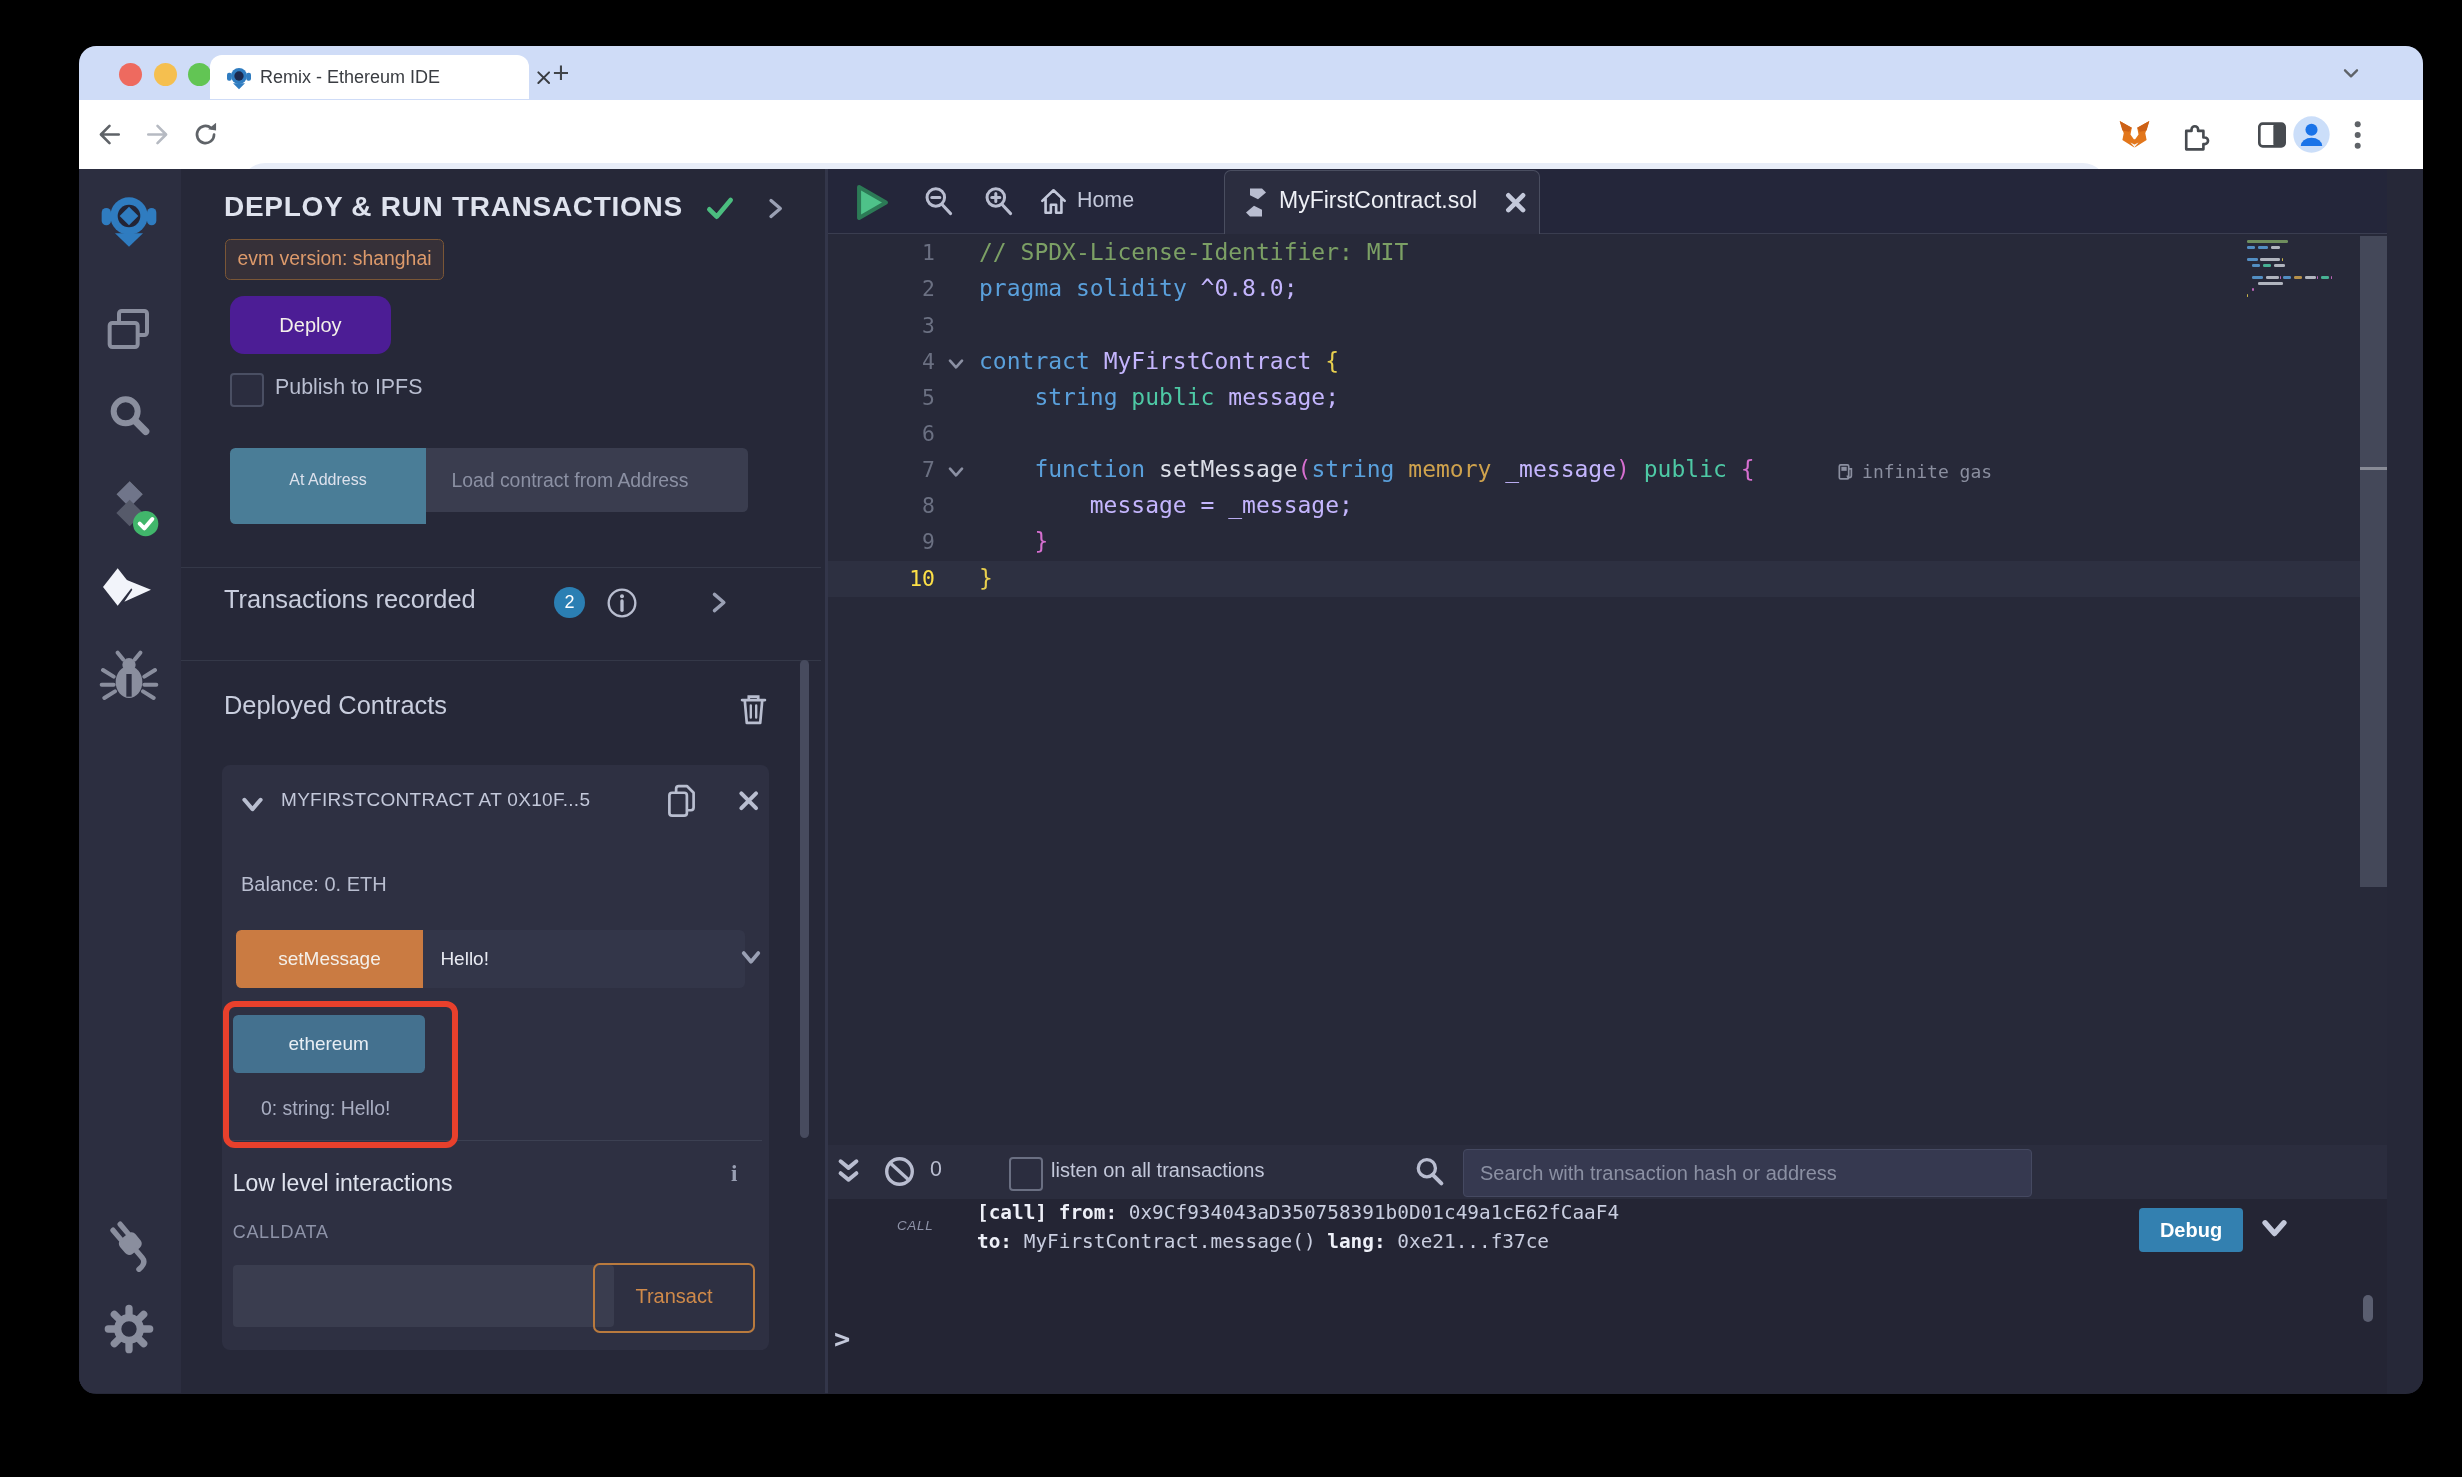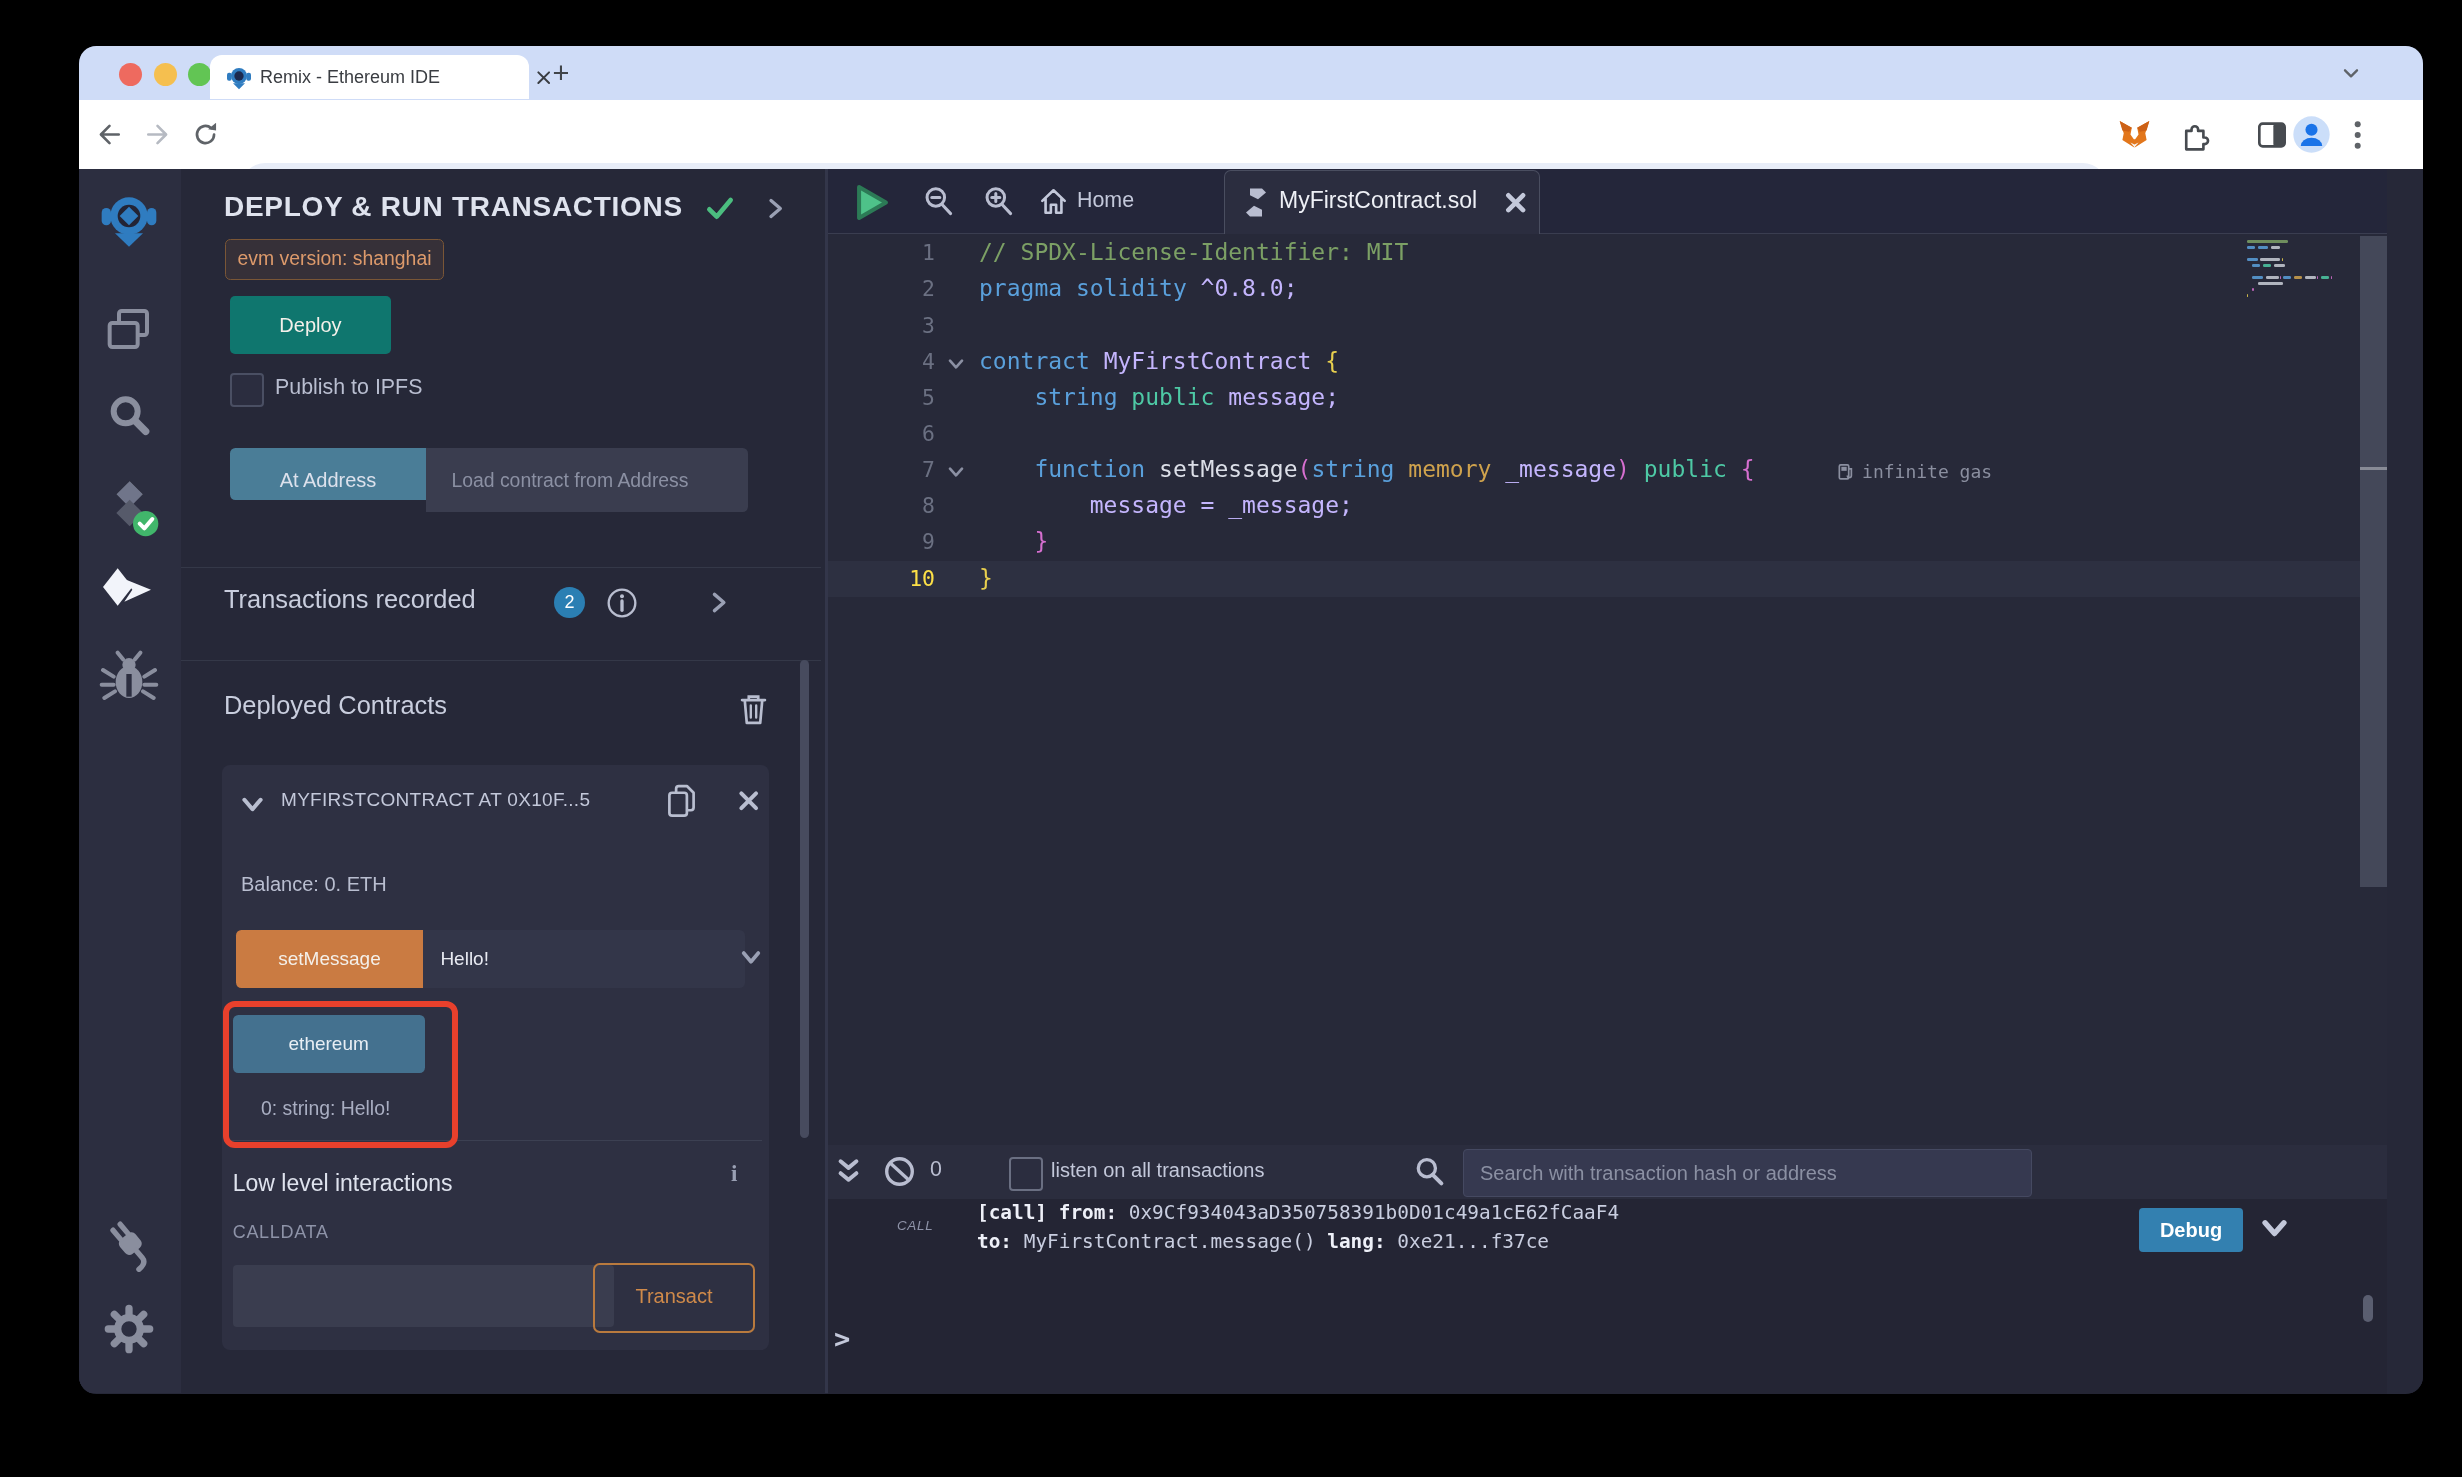--- a/index.html
+++ b/index.html
@@ -32,26 +32,26 @@
     border-right:3.3px solid #33364a;}
   .editor-bg{position:absolute;left:749px;top:123px;width:1559px;height:976px;background:#272939;}
   .railitem{position:absolute;left:20px;width:60px;height:60px;}
 
   
   .ptitle{position:absolute;left:145px;top:145px;font-size:28px;font-weight:600;color:#dfe3ee;
     letter-spacing:0.7px;}
   .evmbadge{position:absolute;left:146px;top:193px;width:217px;height:39px;border:1.3px solid #7a5636;
     border-radius:5.4px;background:rgba(170,110,60,.12);color:#dd9a6b;font-size:19.4px;line-height:37px;
     text-align:center;}
-  .btn-deploy{position:absolute;left:151px;top:250px;width:161px;height:58px;background:#0f766e;
-    border-radius:5px;color:#f4f0ea;font-size:20px;line-height:58px;text-align:center;}
+  .btn-deploy{position:absolute;left:151px;top:250px;width:161px;height:58px;background:#4c1d95;
+    border-radius:14px;color:#f4f0ea;font-size:20px;line-height:58px;text-align:center;}
   .chk{position:absolute;width:30px;height:30px;border:2px solid #4a4f63;border-radius:4px;background:#2b2d3f;}
   .chklabel{position:absolute;font-size:21.4px;color:#b9bed0;}
-  .ataddr-btn{position:absolute;left:151px;top:402px;width:196px;height:52px;background:#4a7d97;
-    border-radius:5.4px 0 0 5.4px;color:#dce1ec;font-size:20px;line-height:64px;text-align:center;}
+  .ataddr-btn{position:absolute;left:151px;top:402px;width:196px;height:76px;background:#4a7d97;
+    border-radius:5.4px 0 0 5.4px;color:#dce1ec;font-size:16px;line-height:64px;text-align:center;}
   .ataddr-input{position:absolute;left:347px;top:402px;width:297px;height:64px;background:#3a3d4f;
     border:none;border-radius:0 5.4px 5.4px 0;color:#d5d8e2;font-size:19.4px;padding:0 0 0 25.4px;}
   .ataddr-input::placeholder{color:#8b90a3;}
   .hdiv{position:absolute;height:1.3px;background:#343848;}
   .sectitle{position:absolute;font-size:25.4px;color:#c9cede;}
   .countbadge{position:absolute;left:475px;top:541px;width:31px;height:31px;border-radius:50%;
     background:#2b7fb3;color:#fff;font-size:18px;line-height:31px;text-align:center;}
   .card{position:absolute;left:143px;top:719px;width:547px;height:585px;background:#2e3042;
     border-radius:8px;}
   .cardtitle{position:absolute;left:59px;top:24px;width:375px;font-size:19px;color:#c3c8da;

